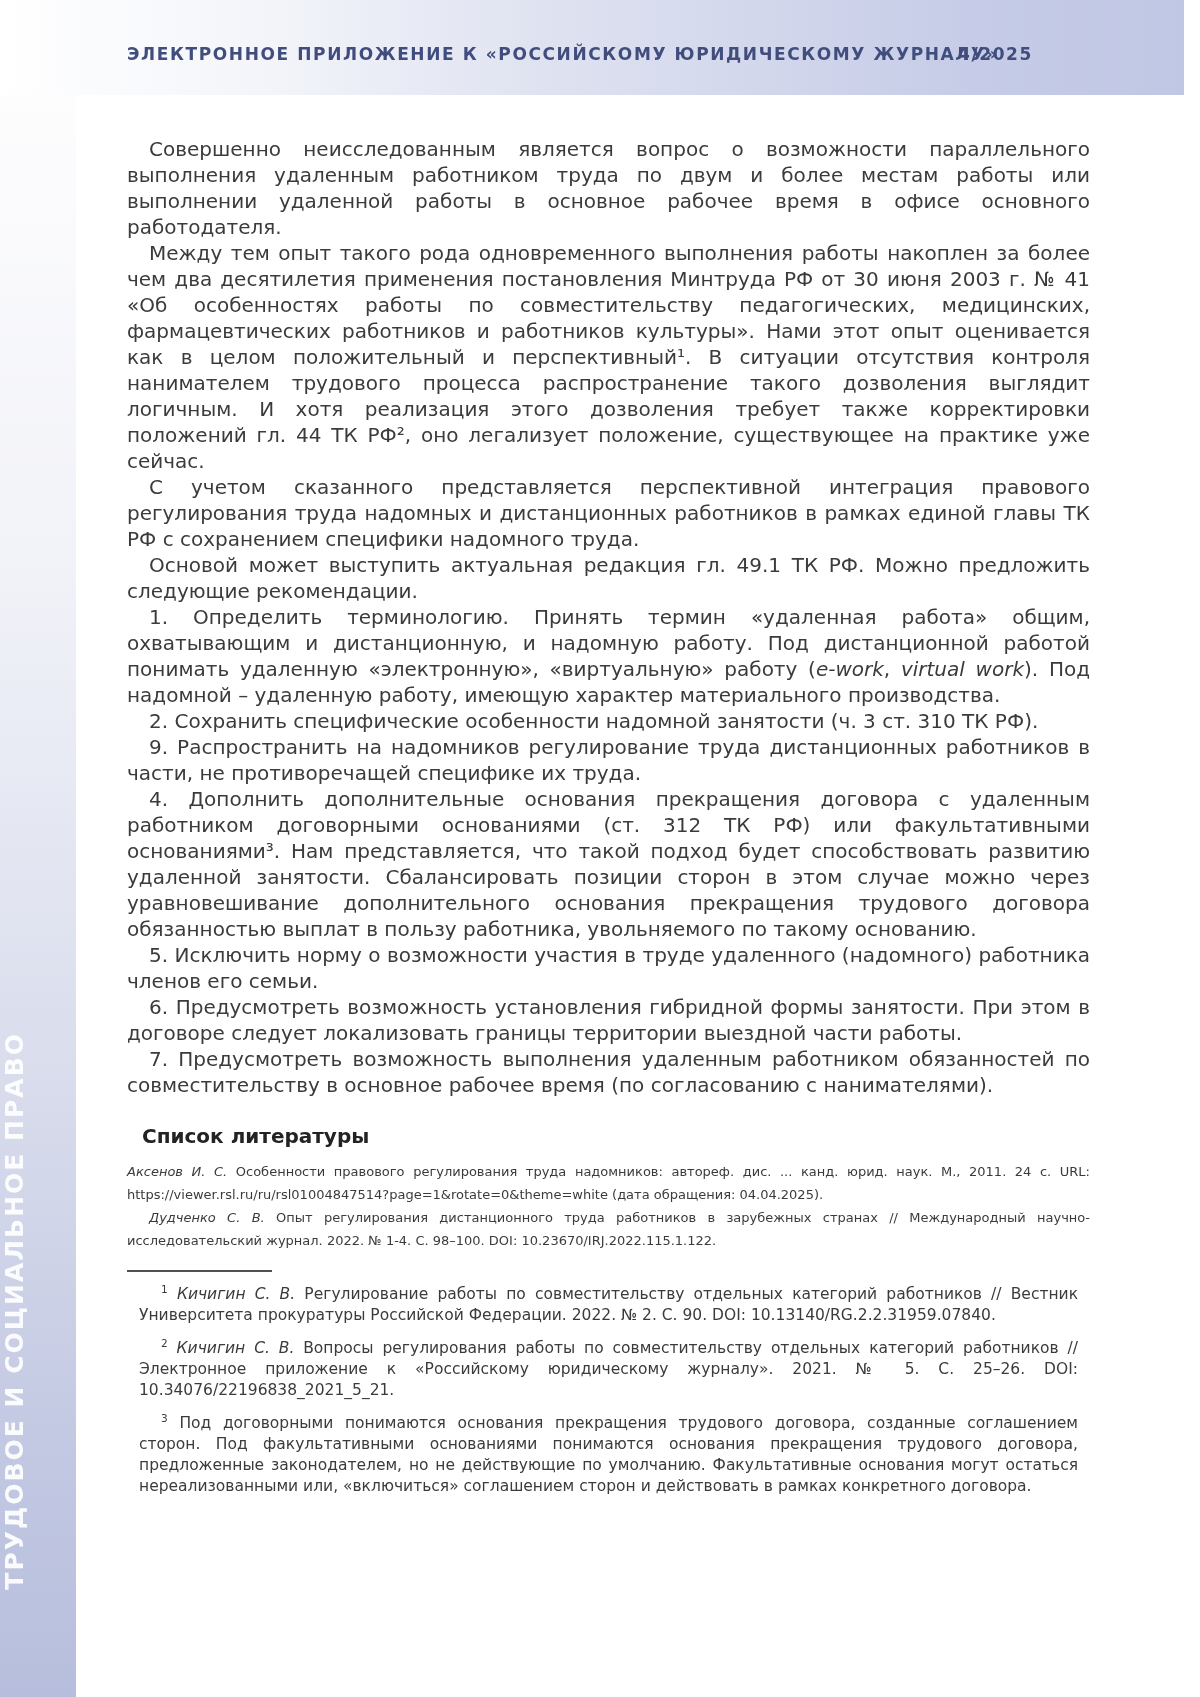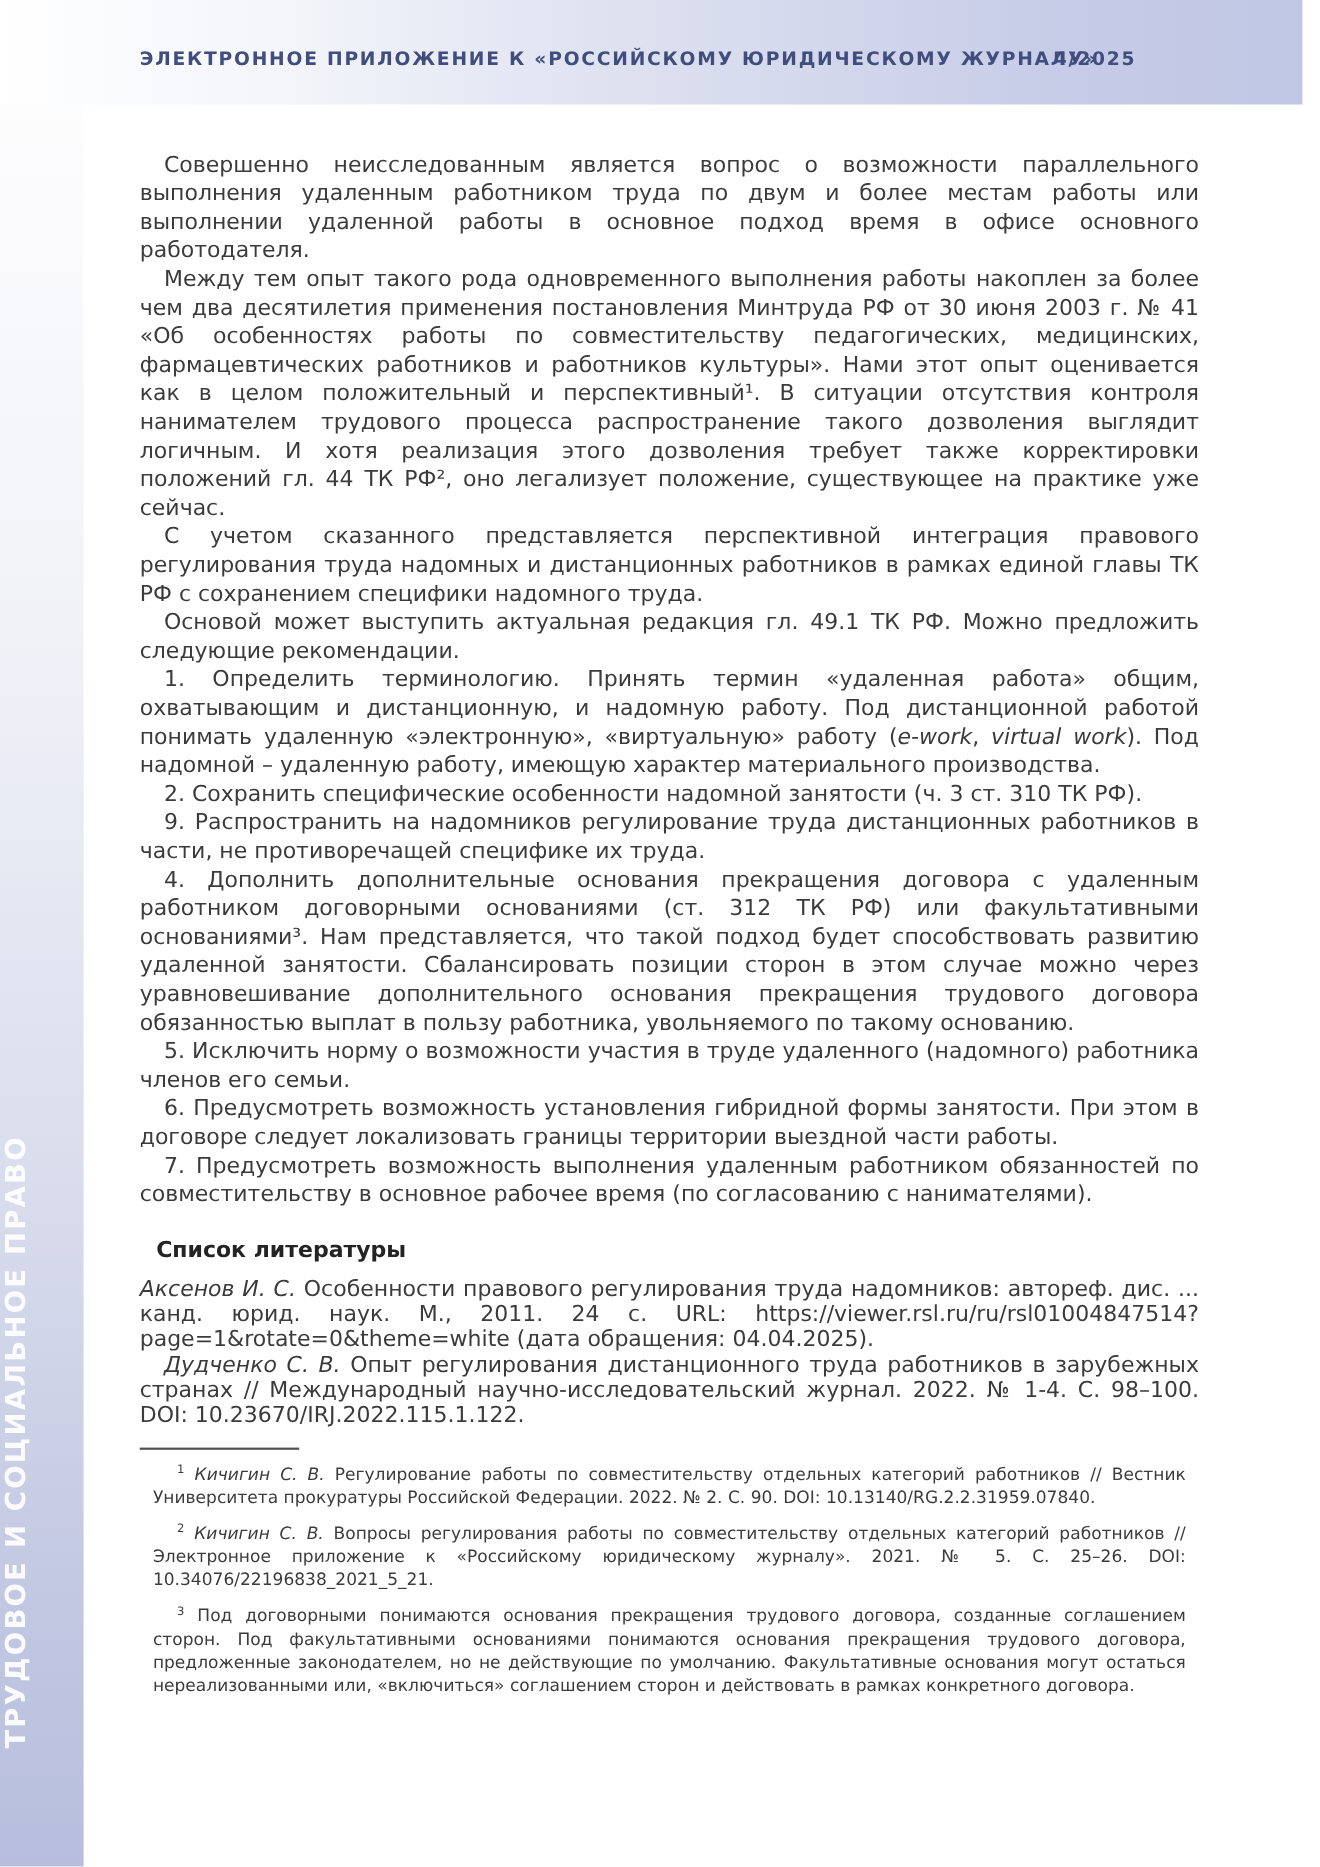--- a/index.html
+++ b/index.html
@@ -50,21 +50,21 @@
     text-align:justify;text-indent:22px;
     hyphens:auto;
   }
   .refs-heading{
     margin:26px 0 12px 15px;
     font-size:20px;font-weight:700;color:#232323;
     text-indent:0;
   }
   .ref{
     margin:0;
-    font-size:20px;line-height:23px;
+    font-size:13px;line-height:23px;
     text-align:justify;
     overflow-wrap:anywhere;
     hyphens:auto;
   }
   .ref.indented{text-indent:22px;}
   .footnote-separator{
     margin:18px 0 9px 0;
     width:145px;height:0;
     border:none;border-top:2px solid #515151;
   }
@@ -87,21 +87,21 @@
     <div class="issue">4/2025</div>
   </div>
 
   <div class="sidebar">
     <div class="vertical-label">ТРУДОВОЕ И СОЦИАЛЬНОЕ ПРАВО</div>
 
   </div>
 
   <div class="content">
     <div id="body-pars">
-        <p class="body-par"><span>Совершенно неисследованным является вопрос о возможности параллельного выполнения удаленным работником труда по двум и более местам работы или выполнении удаленной работы в основное подход время в офисе основного работодателя.</span></p>
+        <p class="body-par"><span>Совершенно неисследованным является вопрос о возможности параллельного выполнения удаленным работником труда по двум и более местам работы или выполнении удаленной работы в основное рабочее время в офисе основного работодателя.</span></p>
         <p class="body-par"><span>Между тем опыт такого рода одновременного выполнения работы накоплен за более чем два десятилетия применения постановления Минтруда РФ от 30 июня 2003 г. № 41 «Об особенностях работы по совместительству педагогических, медицинских, фармацевтических работников и работников культуры». Нами этот опыт оценивается как в целом положительный и перспективный¹. В ситуации отсутствия контроля нанимателем трудового процесса распространение такого дозволения выглядит логичным. И хотя реализация этого дозволения требует также корректировки положений гл. 44 ТК РФ², оно легализует положение, существующее на практике уже сейчас.</span></p>
         <p class="body-par"><span>С учетом сказанного представляется перспективной интеграция правового регулирования труда надомных и дистанционных работников в рамках единой главы ТК РФ с сохранением специфики надомного труда.</span></p>
         <p class="body-par"><span>Основой может выступить актуальная редакция гл. 49.1 ТК РФ. Можно предложить следующие рекомендации.</span></p>
         <p class="body-par"><span>1. Определить терминологию. Принять термин «удаленная работа» общим, охватывающим и дистанционную, и надомную работу. Под дистанционной работой понимать удаленную «электронную», «виртуальную» работу (</span><i>e-work</i><span>, </span><i>virtual work</i><span>). Под надомной – удаленную работу, имеющую характер материального производства.</span></p>
         <p class="body-par"><span>2. Сохранить специфические особенности надомной занятости (ч. 3 ст. 310 ТК РФ).</span></p>
         <p class="body-par"><span>9. Распространить на надомников регулирование труда дистанционных работников в части, не противоречащей специфике их труда.</span></p>
         <p class="body-par"><span>4. Дополнить дополнительные основания прекращения договора с удаленным работником договорными основаниями (ст. 312 ТК РФ) или факультативными основаниями³. Нам представляется, что такой подход будет способствовать развитию удаленной занятости. Сбалансировать позиции сторон в этом случае можно через уравновешивание дополнительного основания прекращения трудового договора обязанностью выплат в пользу работника, увольняемого по такому основанию.</span></p>
         <p class="body-par"><span>5. Исключить норму о возможности участия в труде удаленного (надомного) работника членов его семьи.</span></p>
         <p class="body-par"><span>6. Предусмотреть возможность установления гибридной формы занятости. При этом в договоре следует локализовать границы территории выездной части работы.</span></p>
         <p class="body-par"><span>7. Предусмотреть возможность выполнения удаленным работником обязанностей по совместительству в основное рабочее время (по согласованию с нанимателями).</span></p>

